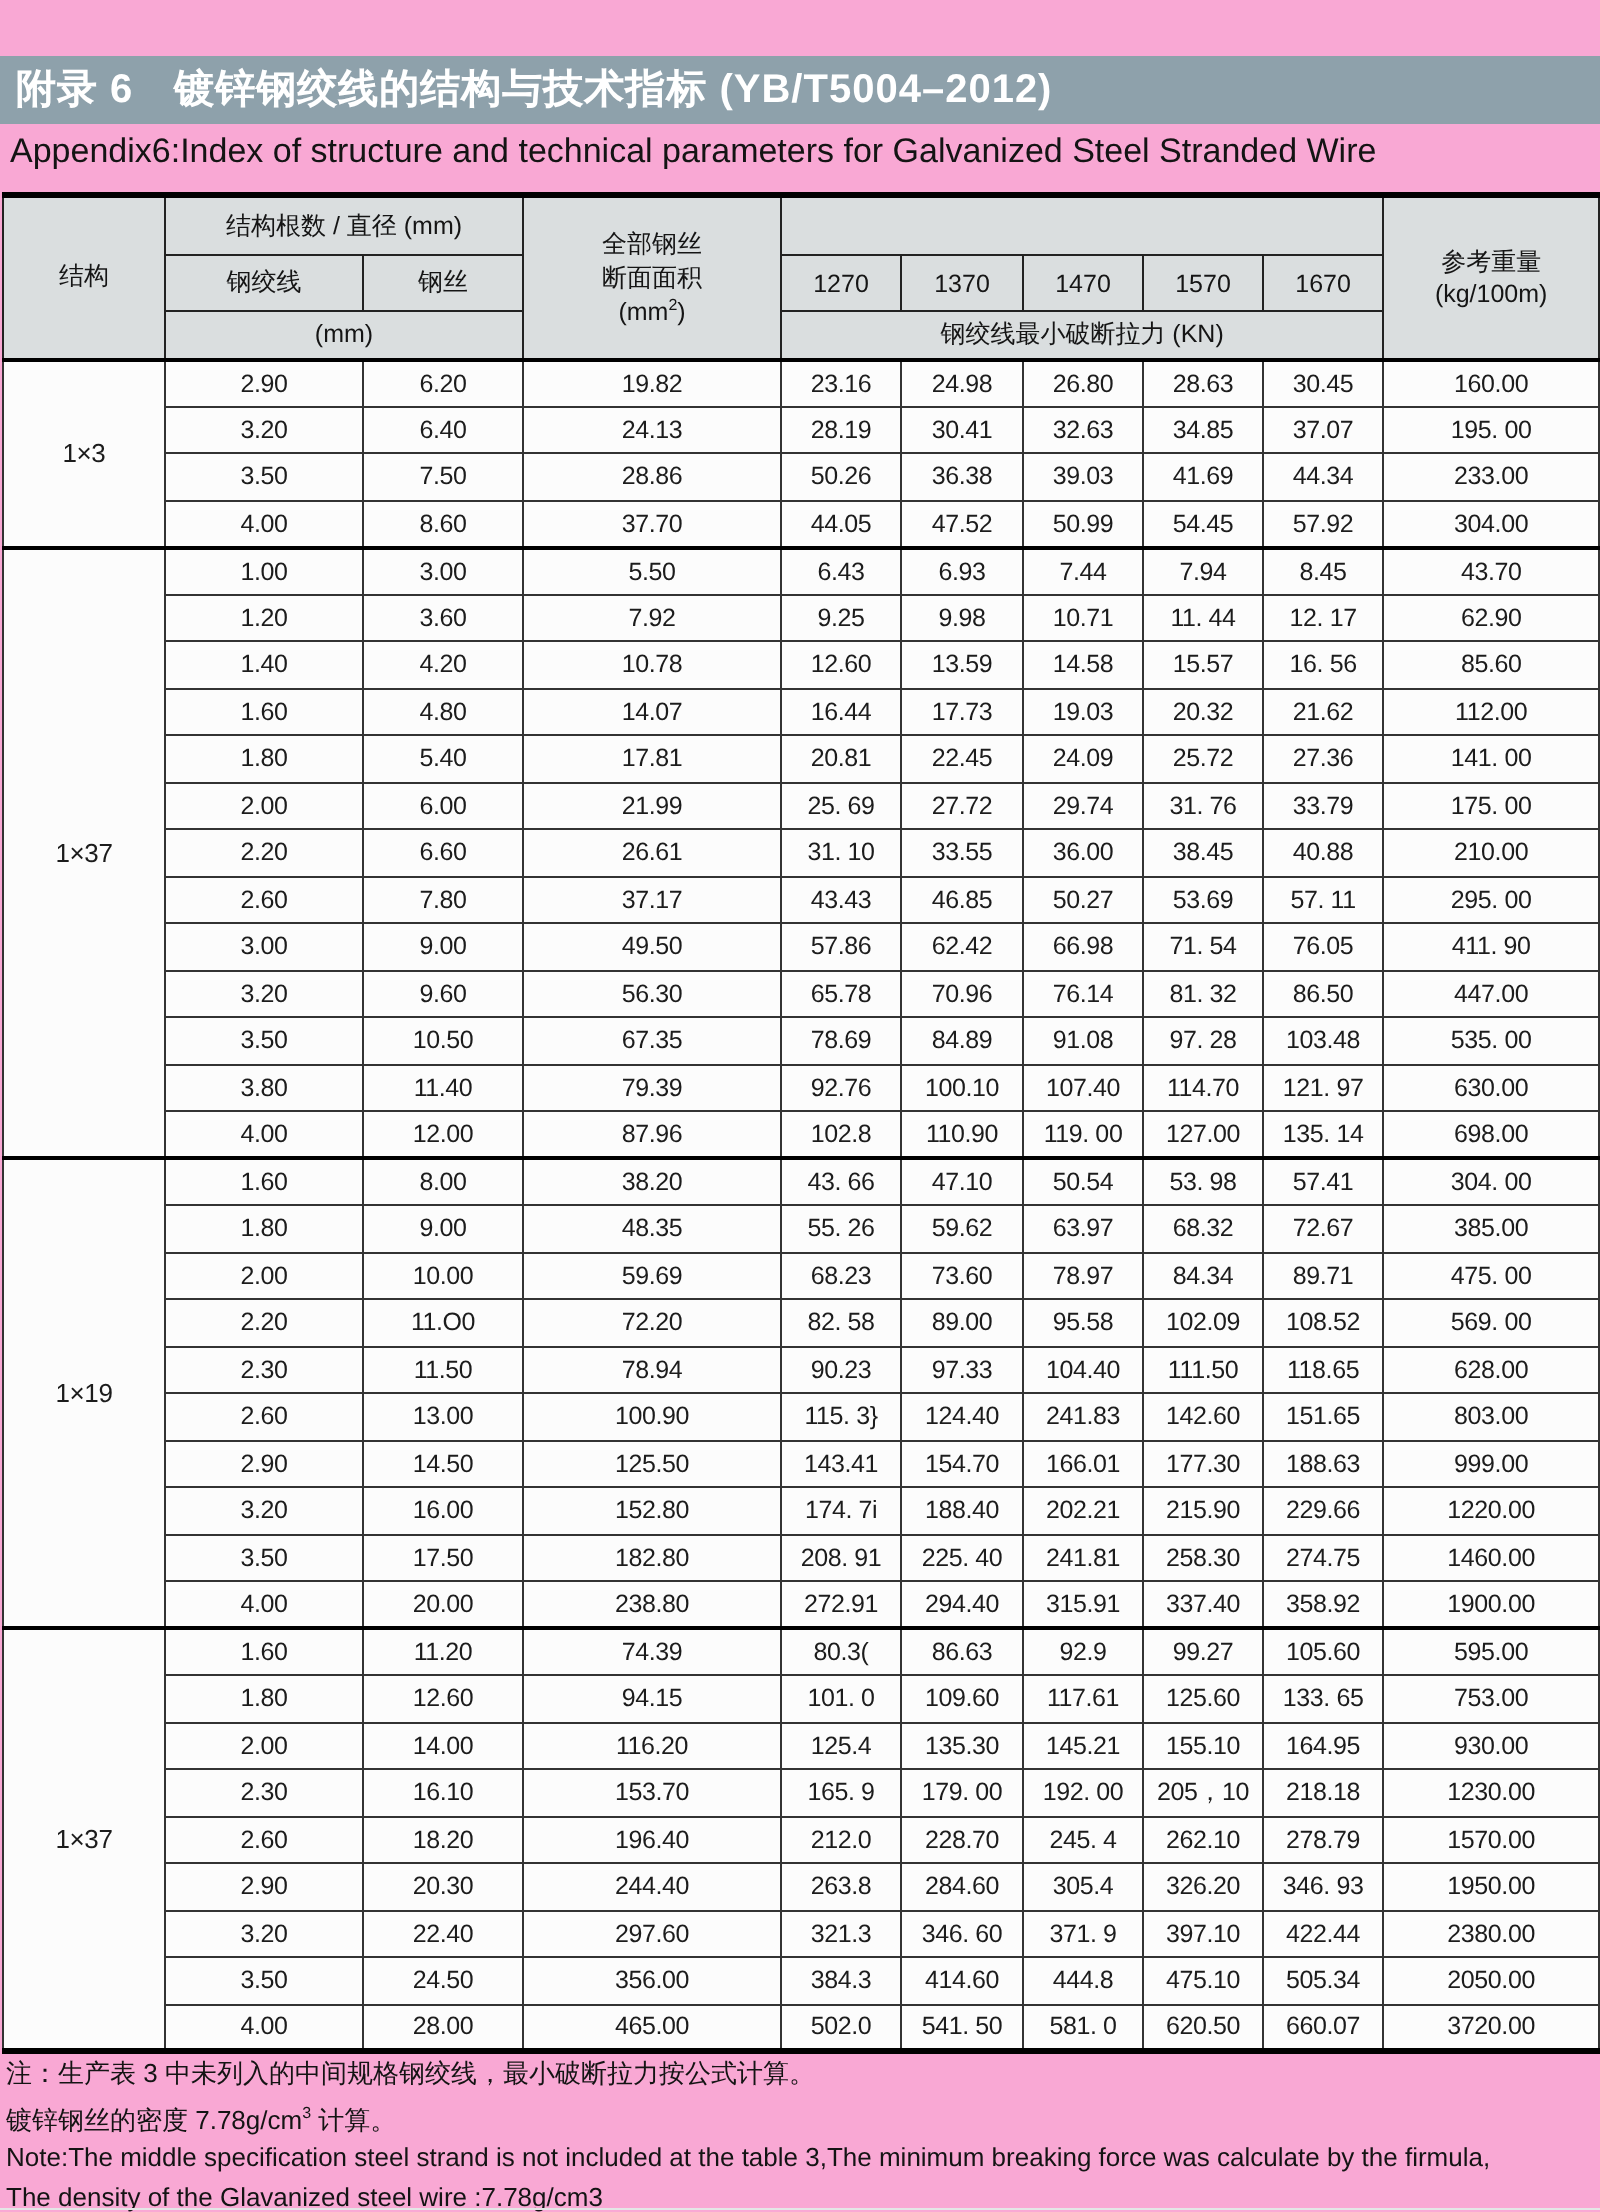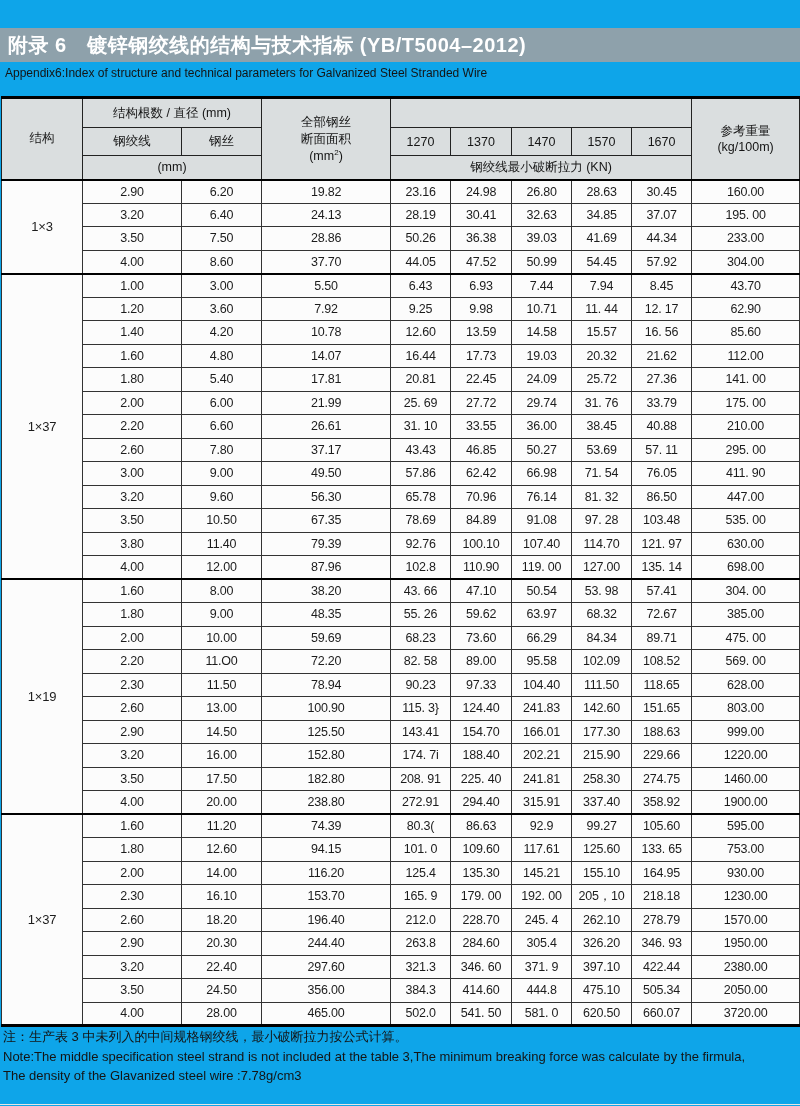--- a/index.html
+++ b/index.html
@@ -4,36 +4,36 @@
 <style>
   * { margin:0; padding:0; box-sizing:border-box; }
   html,body { background:#ffffff; }
   body {
     width:800px; height:1106px;
     font-family:"Liberation Sans","DejaVu Sans",sans-serif;
     color:#1a1a1a;
     position:relative;
     overflow:hidden;
   }
-  .page { position:absolute; inset:0; background:#0ea5e9; }
+  .page { position:absolute; inset:0; background:#f9a8d4; }
 
   .title-bar {
     position:absolute; top:28px; left:0; width:800px; height:34px;
     background:#8ea1ab;
     color:#ffffff;
     font-weight:bold;
     font-size:20px;
     line-height:34px;
     padding-left:8px;
     letter-spacing:0.5px;
     white-space:nowrap;
   }
   .subtitle {
     position:absolute; top:66px; left:5px;
-    font-size:12px; color:#141414;
+    font-size:17px; color:#141414;
     white-space:nowrap;
     text-align:center;
   }
 
   table.spec-table {
     position:absolute; top:96px; left:1px;
     width:798px;
     border-collapse:collapse;
     table-layout:fixed;
     border:1px solid #222;
@@ -343,21 +343,21 @@
           <td class="">68.32</td>
           <td class="">72.67</td>
           <td class="">385.00</td>
         </tr>
         <tr>
           <td class="">2.00</td>
           <td class="">10.00</td>
           <td class="">59.69</td>
           <td class="">68.23</td>
           <td class="">73.60</td>
-          <td class="">66.29</td>
+          <td class="">78.97</td>
           <td class="">84.34</td>
           <td class="">89.71</td>
           <td class="">475. 00</td>
         </tr>
         <tr>
           <td class="">2.20</td>
           <td class="">11.O0</td>
           <td class="">72.20</td>
           <td class="">82. 58</td>
           <td class="">89.00</td>
@@ -530,18 +530,19 @@
           <td class="">581. 0</td>
           <td class="">620.50</td>
           <td class="">660.07</td>
           <td class="">3720.00</td>
         </tr>
       </tbody>
   </table>
 
   <div class="notes">
     <div>注：生产表 3 中未列入的中间规格钢绞线，最小破断拉力按公式计算。</div>
+    <div><span>镀锌钢丝的密度 7.78g/cm</span><sup>3</sup><span> 计算。</span></div>
     <div>Note:The middle specification steel strand is not included at the table 3,The minimum breaking force was calculate by the firmula,</div>
     <div>The density of the Glavanized steel wire :7.78g/cm3</div>
   </div>
 
   <div class="bottom-divider"></div>
 </div>
 
 </body></html>

